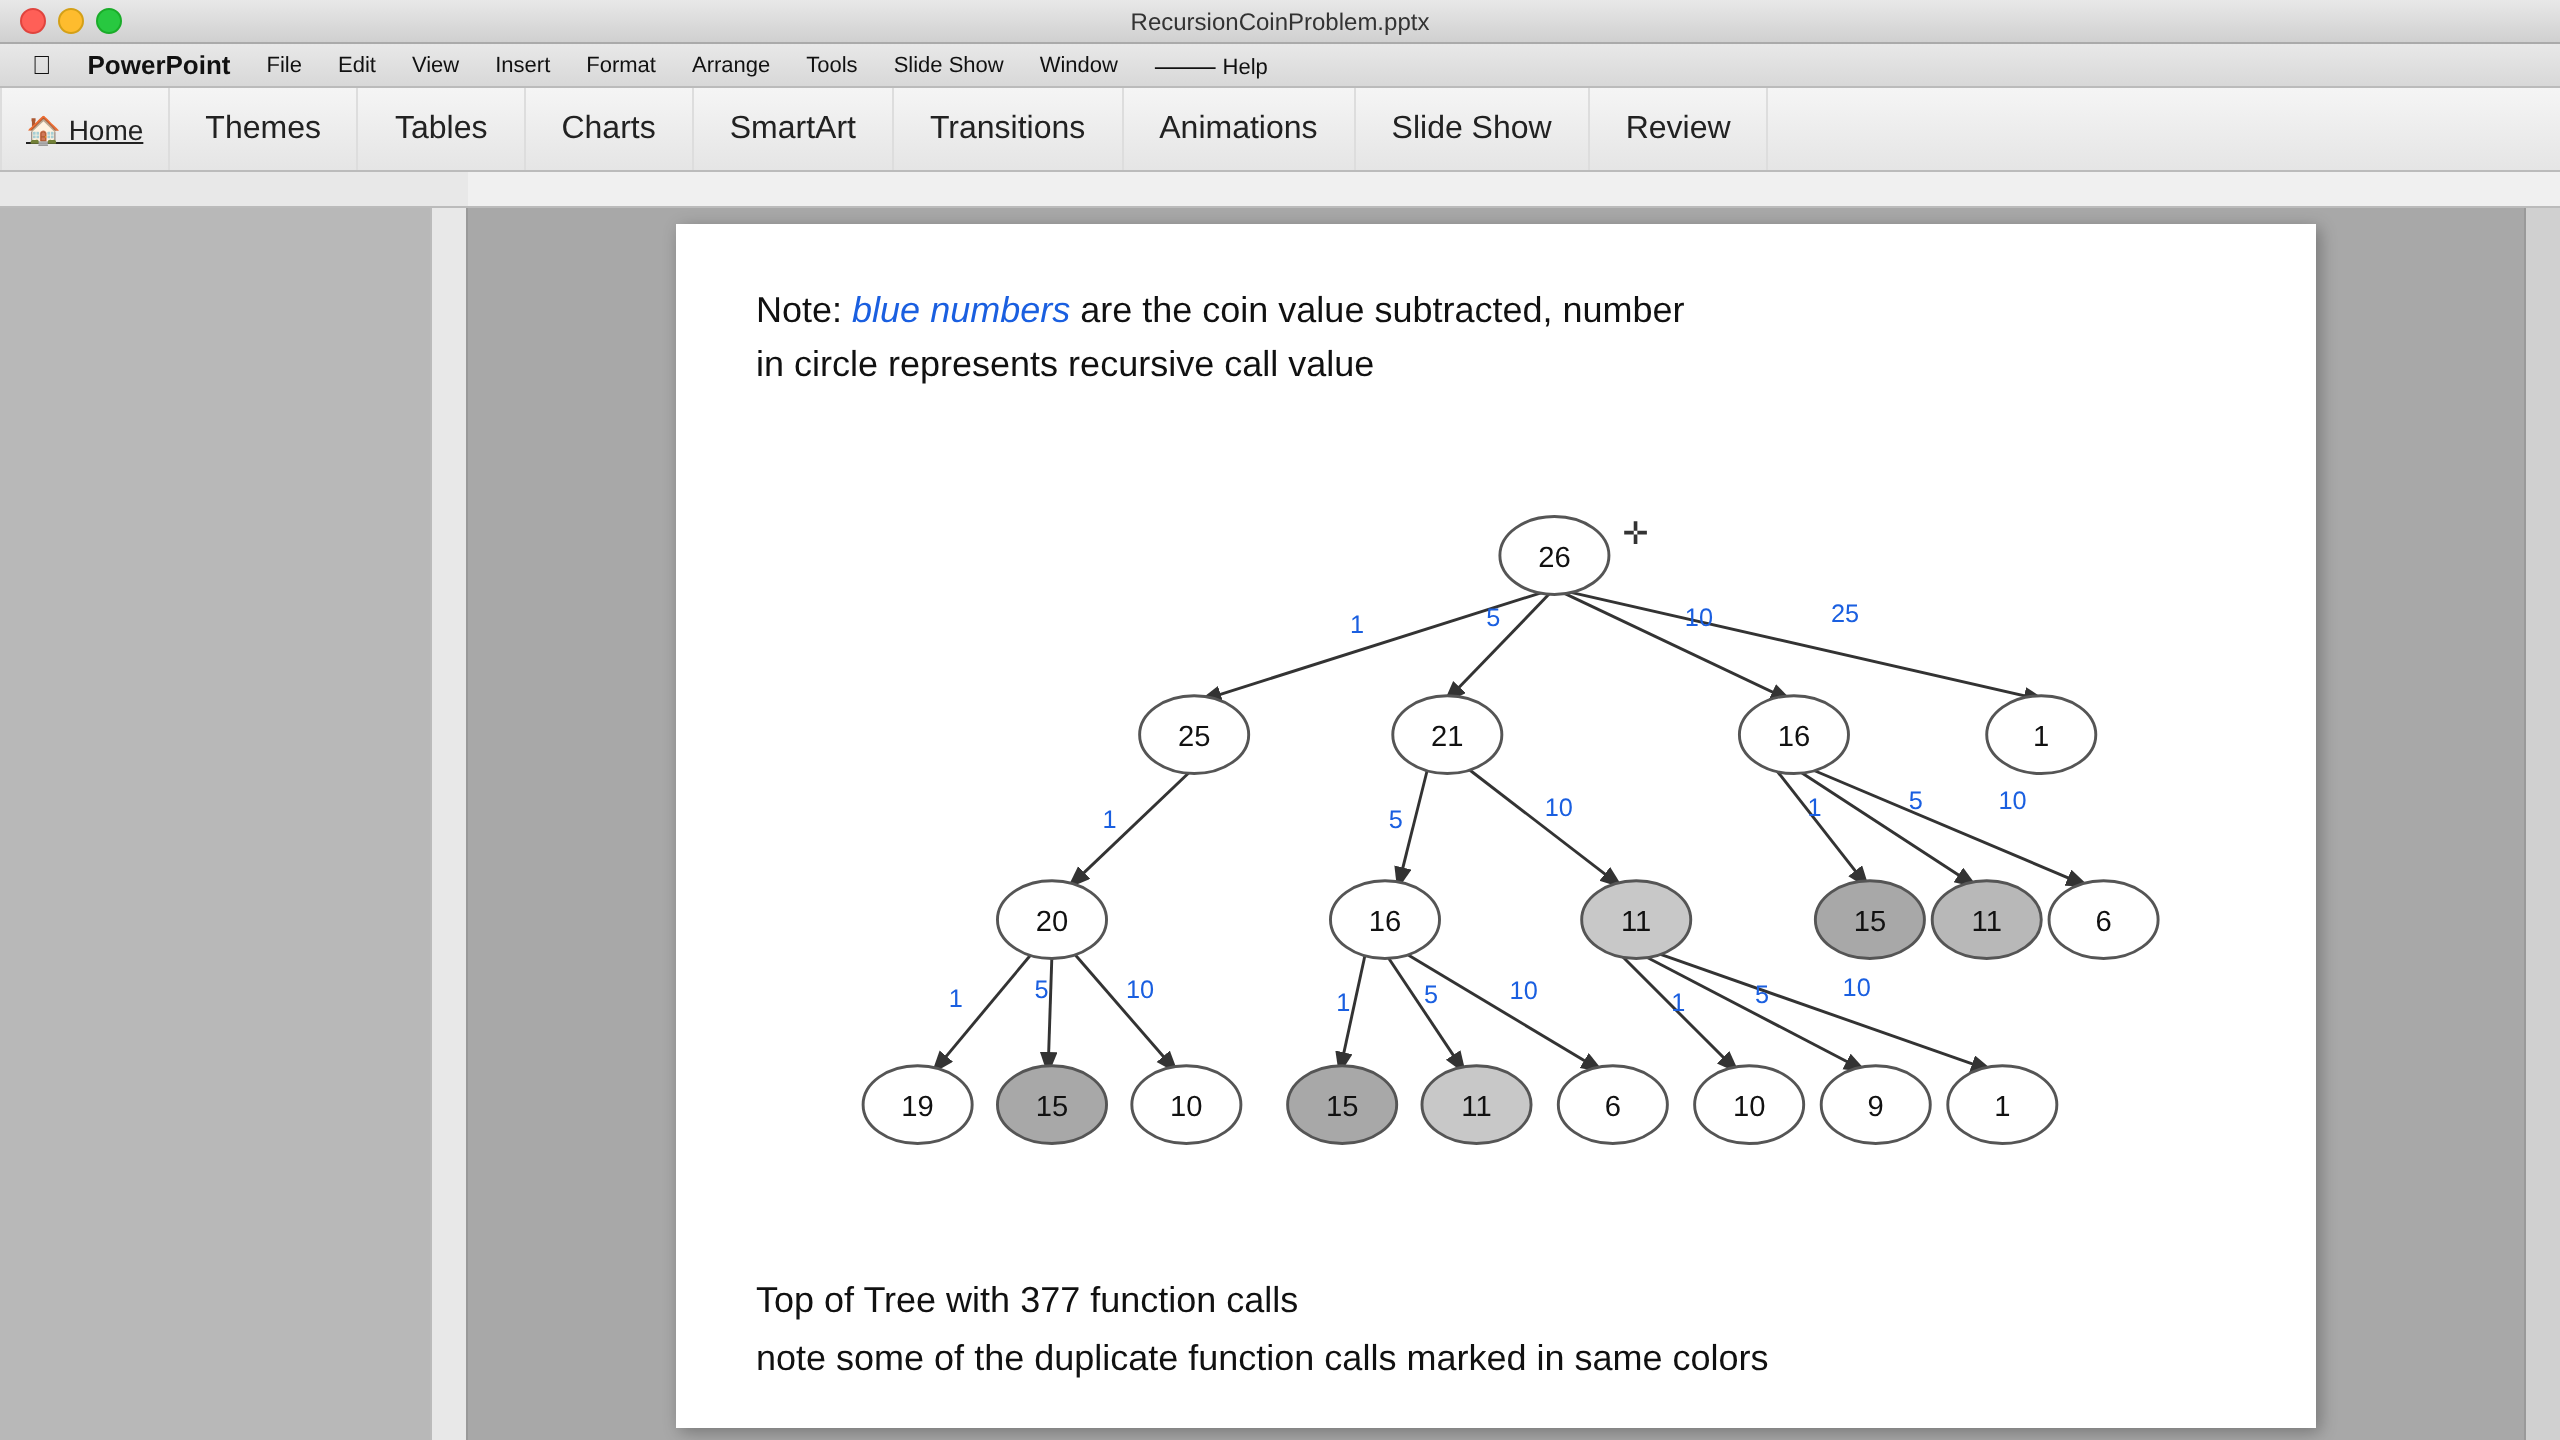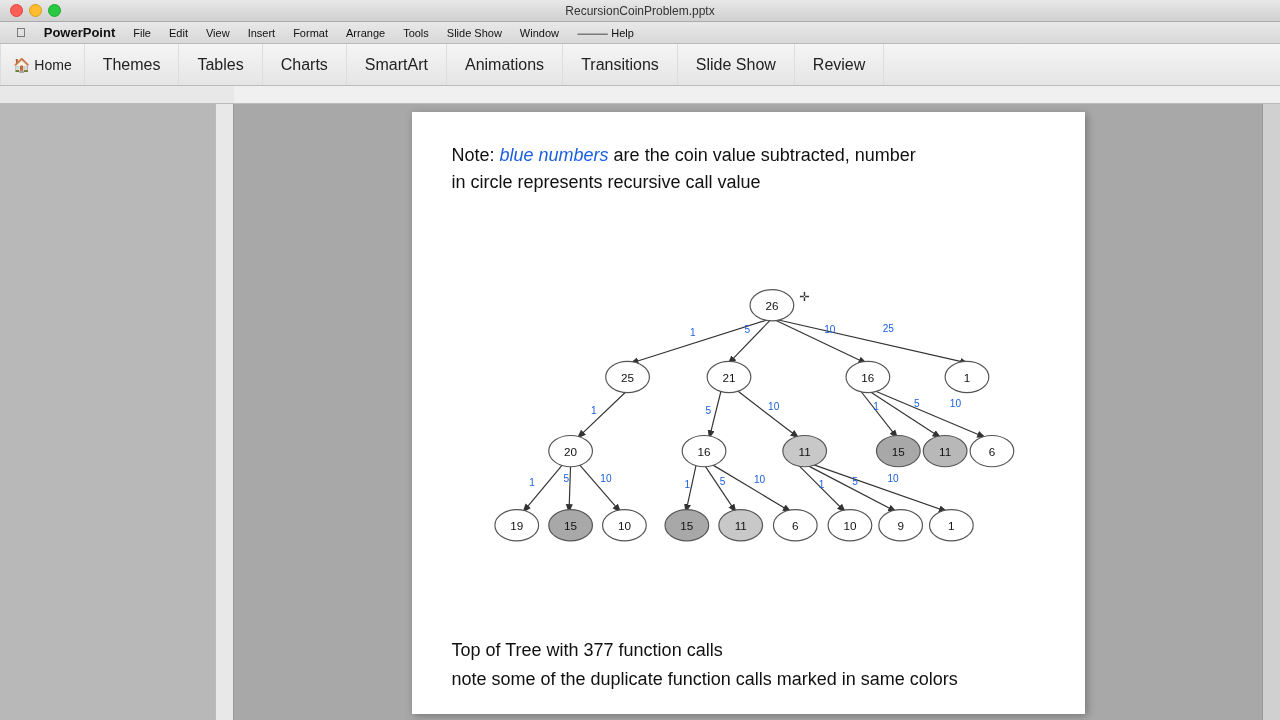--- a/index.html
+++ b/index.html
@@ -52,21 +52,21 @@
       color: #222;
       padding: 6px 18px;
       height: 100%;
       display: flex;
       align-items: center;
       justify-content: center;
       cursor: pointer;
       border-right: 1px solid #ddd;
     }
     .toolbar-btn:first-child { border-left: 1px solid #ddd; }
-    .toolbar-home { font-size: 14px; padding: 6px 12px; }
+    .toolbar-home { font-size: 14px; padding: 6px 12px; text-decoration: underline; }
 
     
     .ruler {
       width: 100%;
       height: 18px;
       background: #e8e8e8;
       border-bottom: 1px solid #bbb;
       position: relative;
       overflow: hidden;
     }
@@ -118,21 +118,21 @@
     
     .right-panel {
       width: 18px;
       background: #c0c0c0;
       border-left: 1px solid #999;
     }
 
     
     .slide {
       background: white;
-      width: 673px;
+      width: 820px;
       min-height: 590px;
       position: relative;
       padding: 30px 40px 20px 40px;
       box-shadow: 2px 2px 8px rgba(0,0,0,0.3);
     }
 
     .note-text {
       font-size: 18px;
       color: #111;
       line-height: 1.5;
@@ -195,22 +195,22 @@
   <span class="menu-item">Window</span>
   <span class="menu-item">⸻ Help</span>
 </div>
 
 <div class="toolbar">
   <div class="toolbar-btn toolbar-home">🏠 Home</div>
   <div class="toolbar-btn">Themes</div>
   <div class="toolbar-btn">Tables</div>
   <div class="toolbar-btn">Charts</div>
   <div class="toolbar-btn">SmartArt</div>
+  <div class="toolbar-btn">Transitions</div>
   <div class="toolbar-btn">Animations</div>
-  <div class="toolbar-btn">Transitions</div>
   <div class="toolbar-btn">Slide Show</div>
   <div class="toolbar-btn">Review</div>
 </div>
 
 <div class="ruler">
   <div class="ruler-inner"></div>
 </div>
 
 <div class="main-layout">
 

